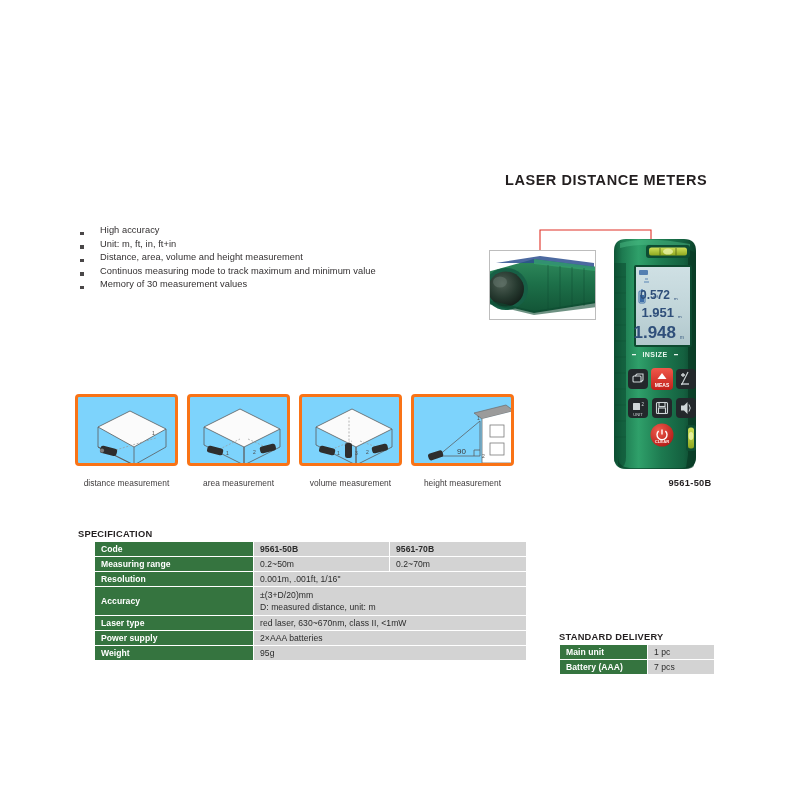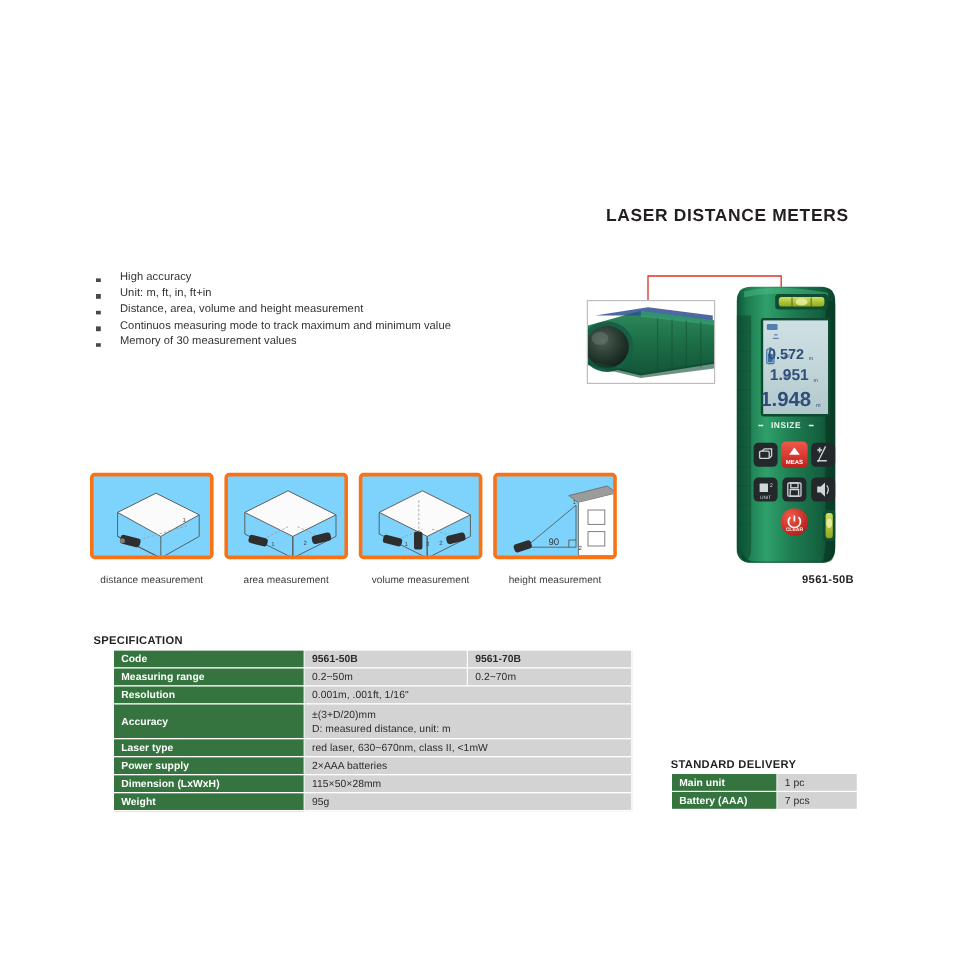--- a/index.html
+++ b/index.html
@@ -458,24 +458,20 @@
         </tr>
         <tr>
           <td class="lab">Laser type</td>
           <td class="val" colspan="2">red laser, 630~670nm, class II, &lt;1mW</td>
         </tr>
         <tr>
           <td class="lab">Power supply</td>
           <td class="val" colspan="2">2×AAA batteries</td>
         </tr>
         <tr>
-          <td class="lab">Dimension (LxWxH)</td>
-          <td class="val" colspan="2">115×50×28mm</td>
-        </tr>
-        <tr>
           <td class="lab">Weight</td>
           <td class="val" colspan="2">95g</td>
         </tr>
       </tbody>
   </table>
 
   <div class="deliv-title">STANDARD DELIVERY</div>
   <table class="deliv-table">
     <colgroup>
         <col style="width:88px">

